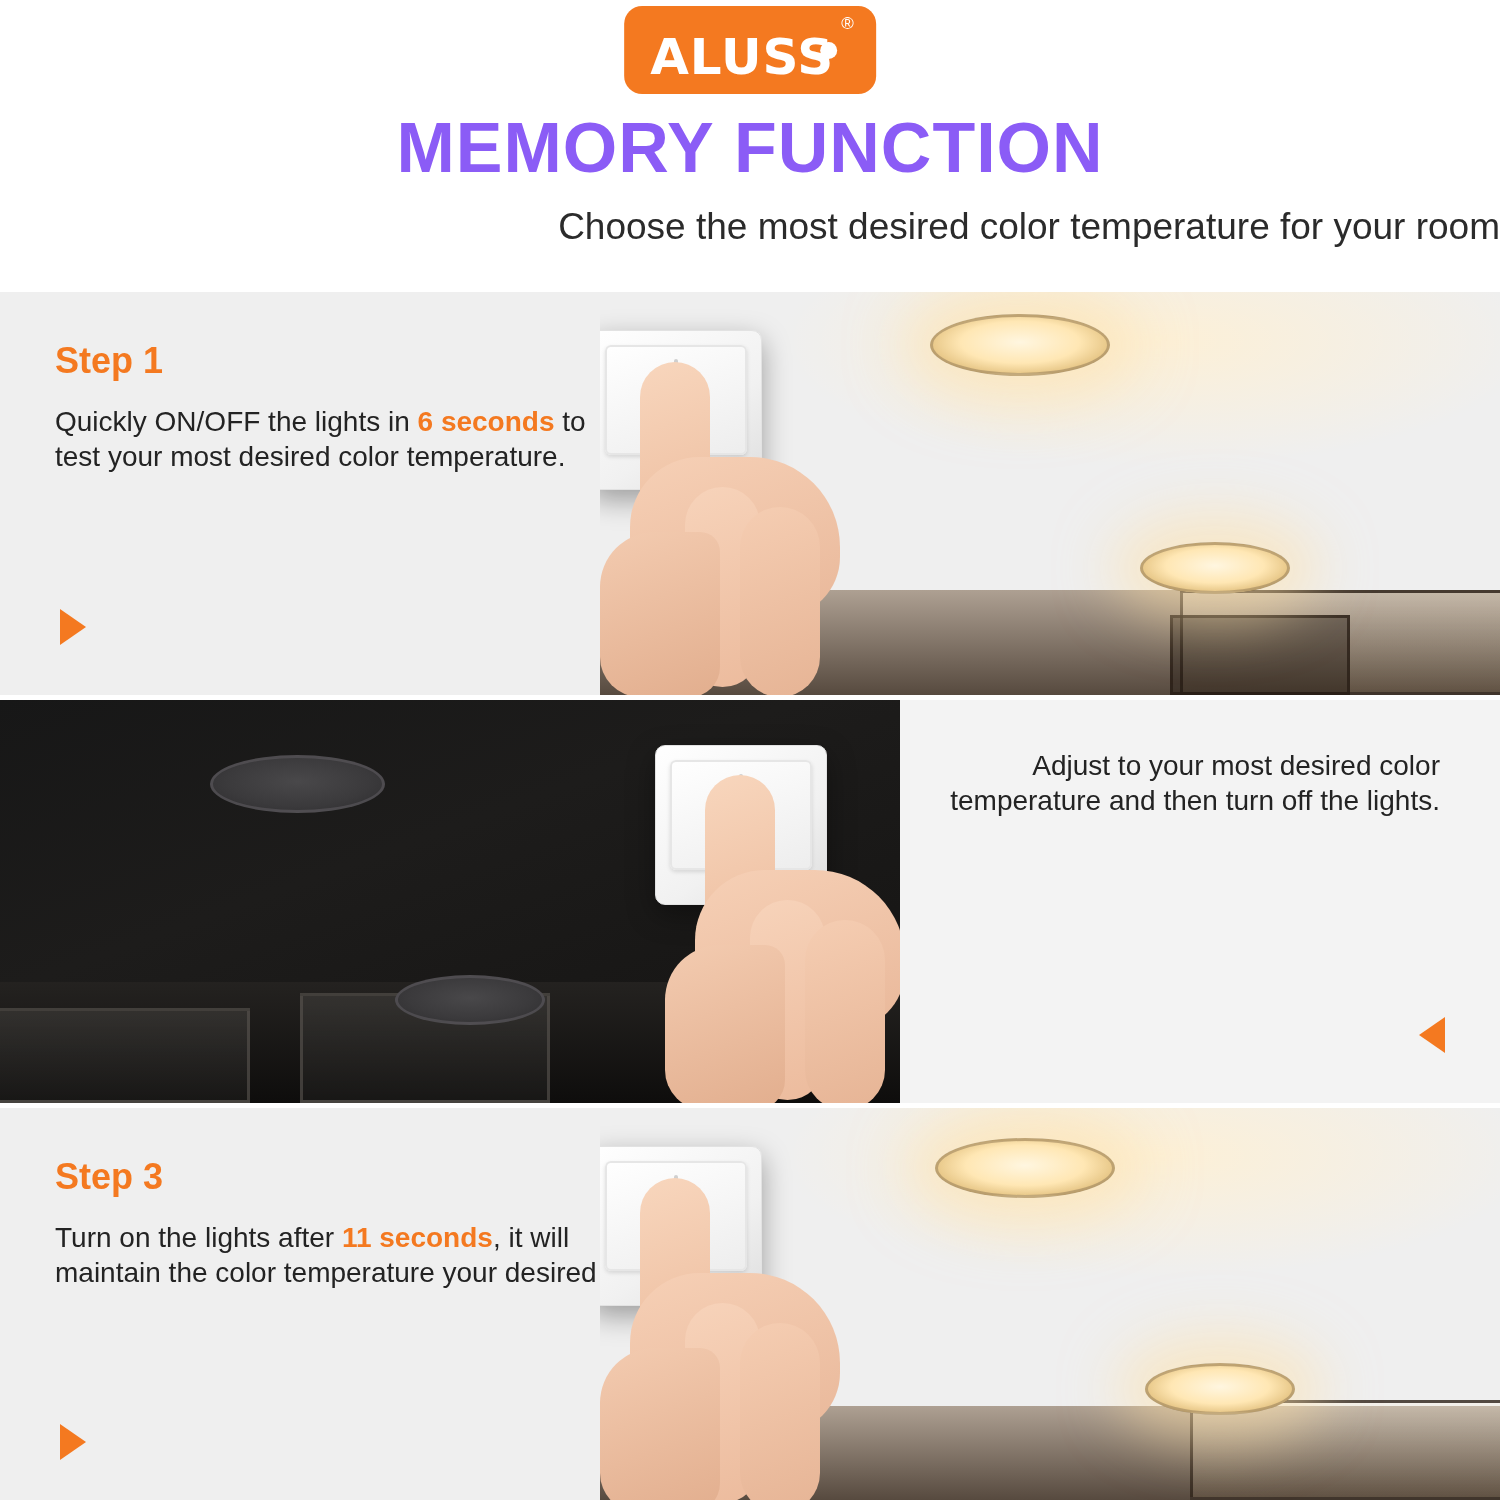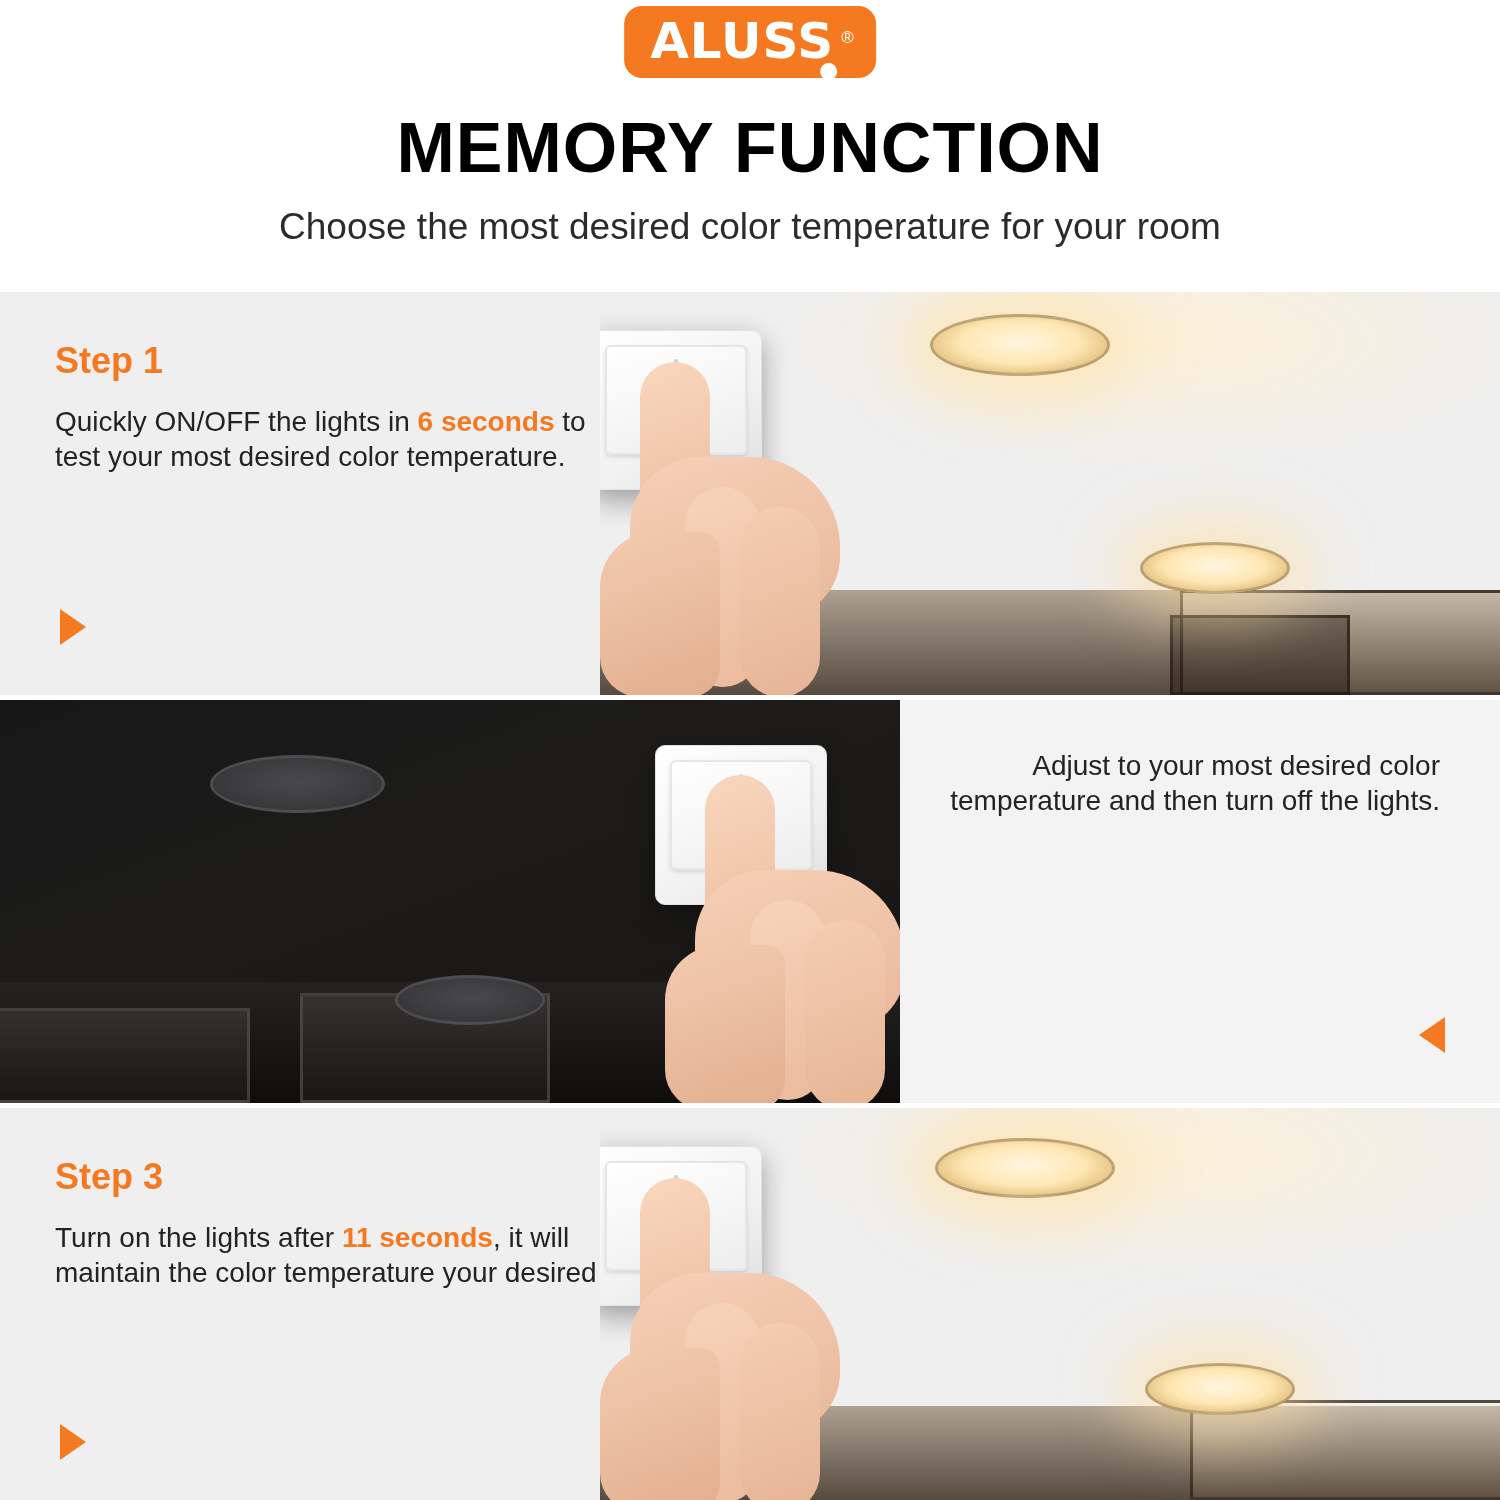--- a/index.html
+++ b/index.html
@@ -11,42 +11,42 @@
   }
   .page { position: relative; width: 1500px; height: 1500px; background:#fff; }
 
   
   .header { position:relative; height: 292px; background:#fff; }
   .logo-wrap {
     position:absolute; left: 50%; transform: translateX(-50%);
     top: 6px;
     background: #F47920;
     border-radius: 18px;
-    padding: 10px 26px 12px 26px;
-    display:flex; align-items:flex-end;
+    padding: 26px 26px 12px 26px;
+    display:flex; align-items:flex-start;
   }
   .logo-text {
     color:#fff; font-size: 50px; font-weight: bold; letter-spacing: 1px;
     font-family: "DejaVu Sans", sans-serif;
     line-height: 1;
   }
   .logo-dot {
     display:inline-block; width:17px; height:17px; border-radius:50%;
     background:#fff; margin-left:-14px; margin-bottom:-4px;
     position:relative; top:10px;
   }
   .logo-reg { color:#fff; font-size:17px; position:relative; top:-18px; left:4px; }
 
   .main-title {
     position:absolute; top: 108px; left:0; right:0; text-align:center;
-    color:#000000; font-size: 70px; font-weight:bold; letter-spacing:1px;
+    color:#8b5cf6; font-size: 70px; font-weight:bold; letter-spacing:1px;
     font-family:"Liberation Sans", sans-serif;
   }
   .subtitle {
-    position:absolute; top: 206px; left:0; right:0; text-align:center;
+    position:absolute; top: 206px; left:0; right:0; text-align:right;
     color:#2b2b2b; font-size: 37px; font-weight:400;
   }
 
   
   .band { position:relative; width:1500px; overflow:hidden; }
   .band-1 { height: 403px; top: 0; background:#EFEFEF; }
   .band-gap { height: 5px; background:#ffffff; }
   .band-2 { height: 403px; background:#F3F3F3; }
   .band-3 { height: 392px; background:#EFEFEF; }
 

